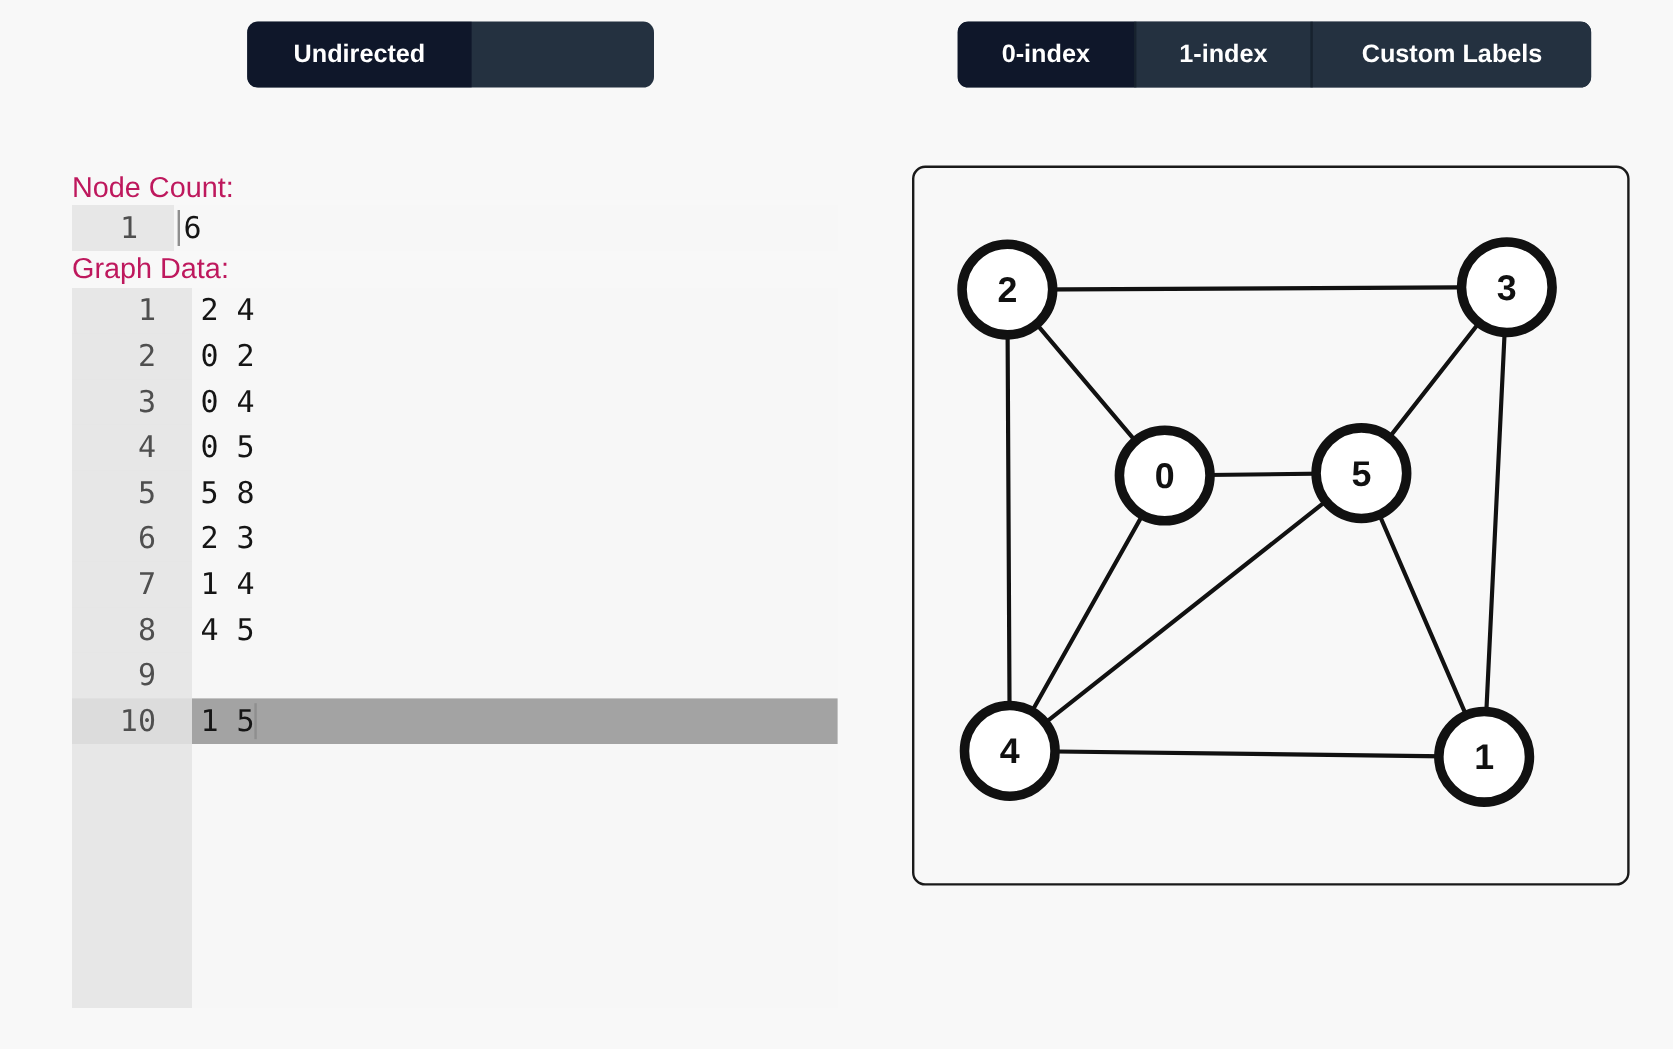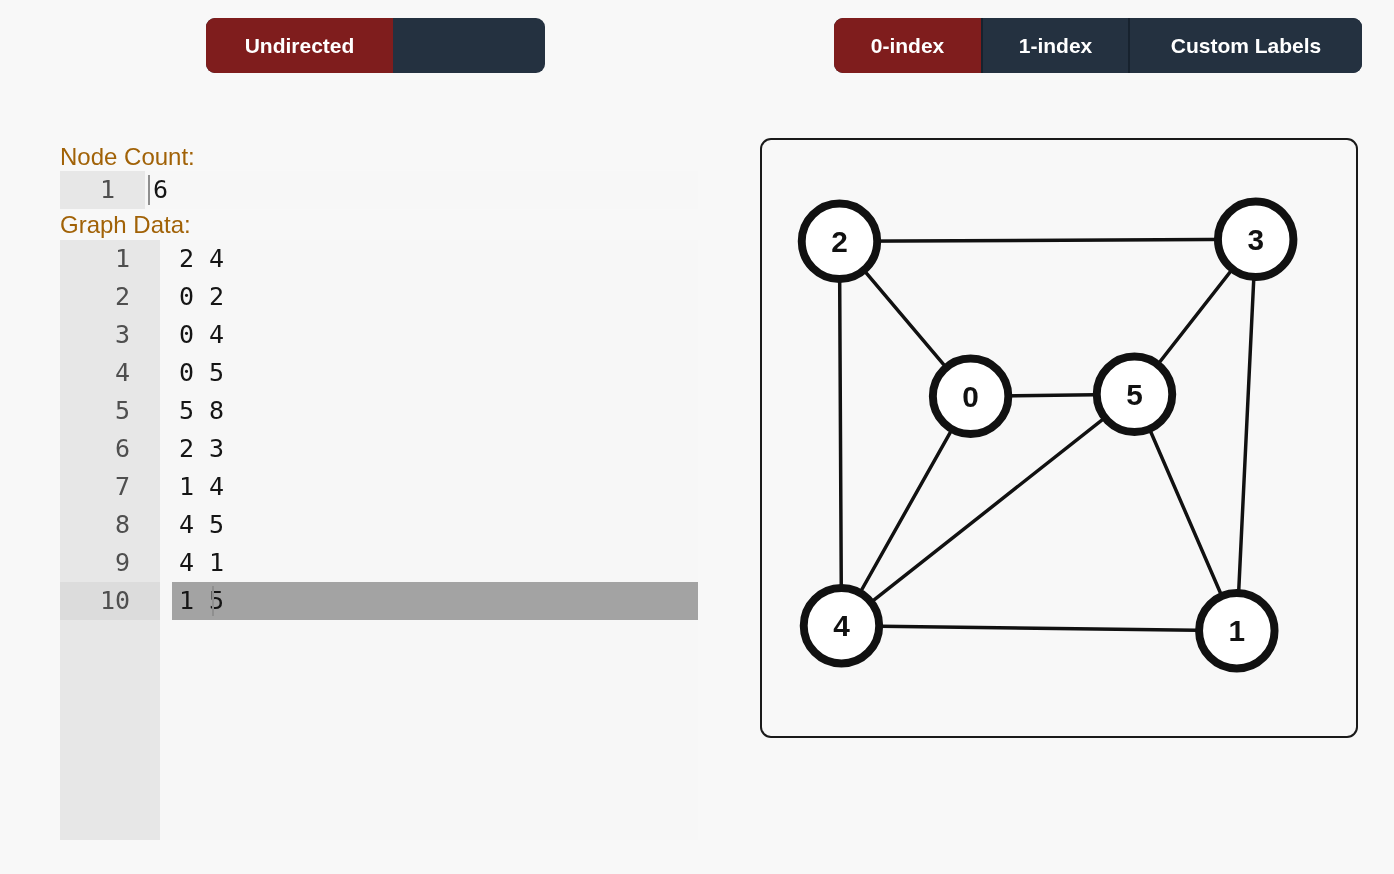--- a/index.html
+++ b/index.html
@@ -5,49 +5,49 @@
   * { margin:0; padding:0; box-sizing:border-box; }
   html,body { width:1394px; height:874px; }
   body { font-family:"Liberation Sans", sans-serif; background:#f8f8f8; position:relative; overflow:hidden; }
 
   .stage { position:absolute; left:0; top:0; width:1394px; height:874px; }
 
   
   .seg-group { position:absolute; top:18px; height:55px; display:flex; border-radius:9px; overflow:hidden; background:#243140; }
   .seg { display:flex; align-items:center; justify-content:center; color:#ffffff; font-size:21px; font-weight:600; background:#243140; cursor:pointer; }
   .seg + .seg { border-left:2px solid #17222e; }
-  .seg.selected { background:#7f1d1d; }
+  .seg.selected { background:#0f172a; }
   #dir-group { left:206px; width:339px; }
   #dir-group .seg:nth-child(1){ width:187px; }
   #dir-group .seg:nth-child(2){ width:152px; }
-  #idx-group { left:798px; width:528px;margin-left:36px; }
+  #idx-group { left:798px; width:528px; }
   #idx-group .seg:nth-child(1){ width:147px; }
   #idx-group .seg:nth-child(2){ width:147px; }
   #idx-group .seg:nth-child(3){ width:234px; }
 
   
-  .ed-label { position:absolute; left:60px; color:#a16207; font-size:24px; line-height:28px; }
+  .ed-label { position:absolute; left:60px; color:#be185d; font-size:24px; line-height:28px; }
   #node-count-label { top:143px; }
   #graph-data-label { top:211px; }
 
   
   .editor { position:absolute; left:60px; width:638px; background:#f7f7f7;
             font-family:"DejaVu Sans Mono", monospace; font-size:25px; color:#151515; }
   #editor-count { top:171px; height:38px; }
   #editor-graph { top:240px; height:600px; }
   .gutter-bg { position:absolute; left:0; top:0; bottom:0; background:#e7e7e7; }
   #editor-count .gutter-bg { width:85px; }
   #editor-graph .gutter-bg { width:100px; }
   .ed-row { position:relative; display:flex; height:38px; line-height:38px; }
   .ln { flex:0 0 auto; text-align:right; color:#4f4f4f; padding-right:30px; background:#e7e7e7; }
   #editor-count .ln { width:85px; }
   #editor-graph .ln { width:100px; }
   .code { flex:1 1 auto; white-space:pre; }
   #editor-count .code { padding-left:8px; }
-  #editor-graph .code { padding-left:7px;margin-left:12px; }
+  #editor-graph .code { padding-left:7px; }
   .ed-row.active .ln { background:#dcdcdc; }
   .ed-row.active .code { background:#a3a3a3; }
 
   .caret { position:absolute; width:2px; height:30px; background:#8f8f8f; z-index:3; }
   #caret-count { left:148px; top:175px; }
   #caret-graph { left:212px; top:586px; }
 
   
   #graph-panel { position:absolute; left:760px; top:138px; width:598px; height:600px;
                  border:2px solid #1a1a1a; border-radius:11px; }
@@ -114,21 +114,20 @@
     <div class="ed-row">
       <div class="ln">7</div>
       <div class="code">1 4</div>
     </div>
     <div class="ed-row">
       <div class="ln">8</div>
       <div class="code">4 5</div>
     </div>
     <div class="ed-row">
       <div class="ln">9</div>
-      <div class="code">4 1</div>
     </div>
     <div class="ed-row active">
       <div class="ln">10</div>
       <div class="code">1 5</div>
     </div>
   </div>
   <div class="caret" id="caret-graph"></div>
 
   <div id="graph-panel">
     <svg id="graph-svg" viewBox="0 0 598 600">

